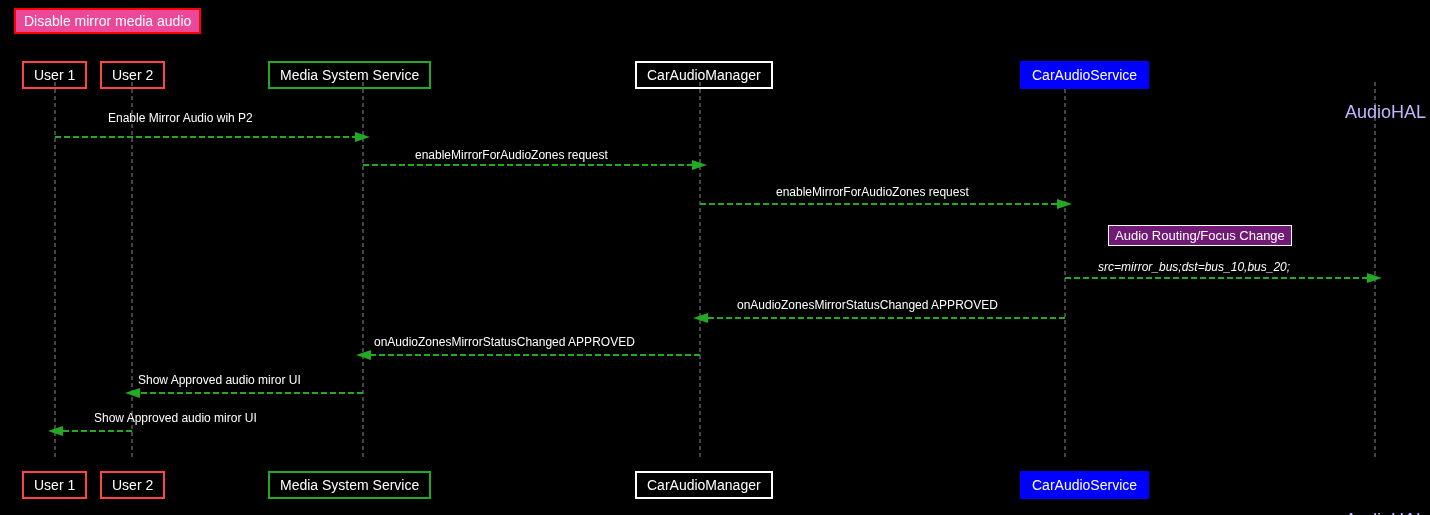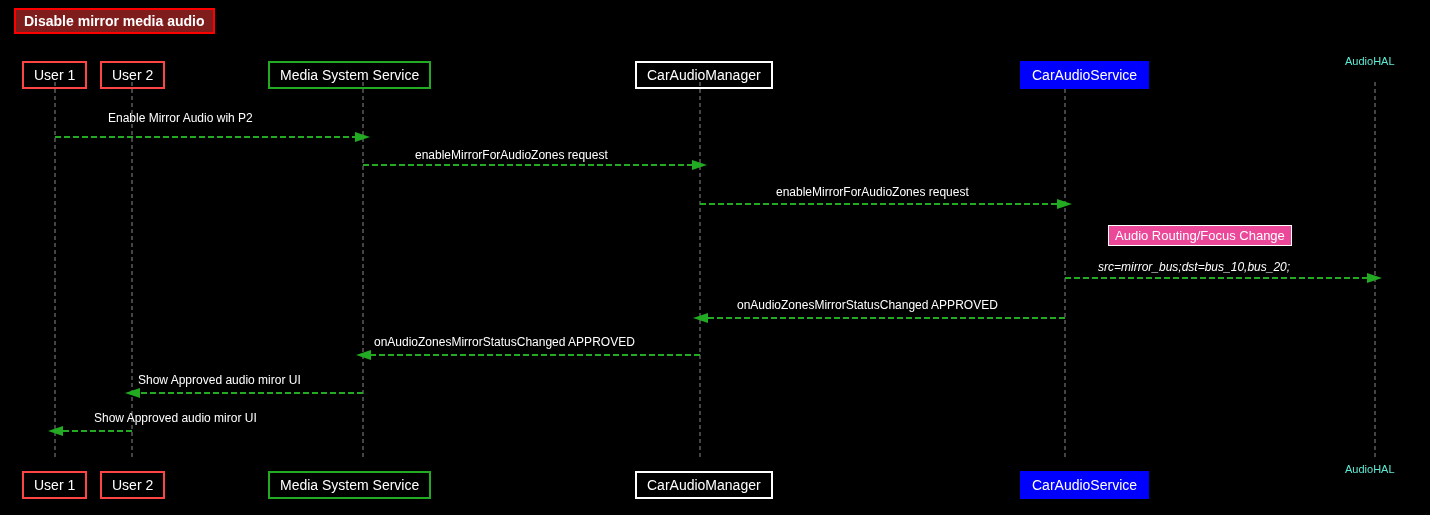--- a/index.html
+++ b/index.html
@@ -19,32 +19,33 @@
       border: 2px solid;
       padding: 4px 10px;
       white-space: nowrap;
       font-size: 14px;
       margin-top: 16px;
     }
 
     .actor-label {
       position: absolute;
       white-space: nowrap;
-      font-size: 11px;
-      color: #5eead4;
+      font-size: 18px;
+      color: #c4b5fd;
+      margin-top: 47px;
     }
 
     .title-box {
       position: absolute;
       border: 2px solid red;
-      background: #7f1d1d;
+      background: #ec4899;
       color: #fff;
       padding: 3px 8px;
       font-size: 14px;
-      font-weight: bold;
+      font-weight: normal;
     }
 
     .message-label {
       position: absolute;
       color: #fff;
       font-size: 12px;
       white-space: nowrap;
     }
 
     svg.arrows {
@@ -143,21 +144,21 @@
 <div class="message-label" style="left:108px; top:111px;">
   <span>Enable Mirror Audio wih P2</span>
 </div>
 <div class="message-label" style="left:415px; top:148px;">
   <span>enableMirrorForAudioZones request</span>
 </div>
 <div class="message-label" style="left:776px; top:185px;">
   <span>enableMirrorForAudioZones request</span>
 </div>
 
-<div style="position:absolute; left:1108px; top:225px; border:1px solid #fff; padding:2px 6px; background:#ec4899;">
+<div style="position:absolute; left:1108px; top:225px; border:1px solid #fff; padding:2px 6px; background:#701a75;">
   <span>Audio Routing/Focus Change</span>
 </div>
 <div class="message-label" style="left:1098px; top:260px;font-style:italic;">
   <span>src=mirror_bus;dst=bus_10,bus_20;</span>
 </div>
 <div class="message-label" style="left:737px; top:298px;">
   <span>onAudioZonesMirrorStatusChanged APPROVED</span>
 </div>
 <div class="message-label" style="left:374px; top:335px;">
   <span>onAudioZonesMirrorStatusChanged APPROVED</span>

